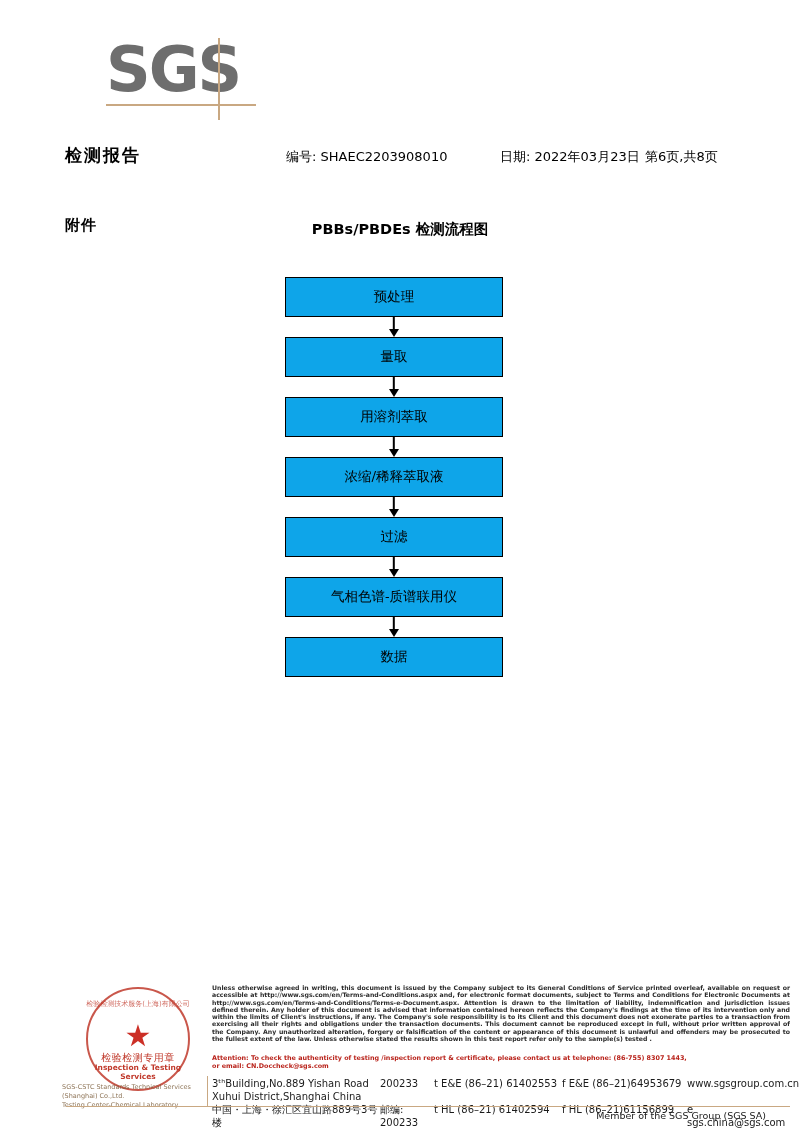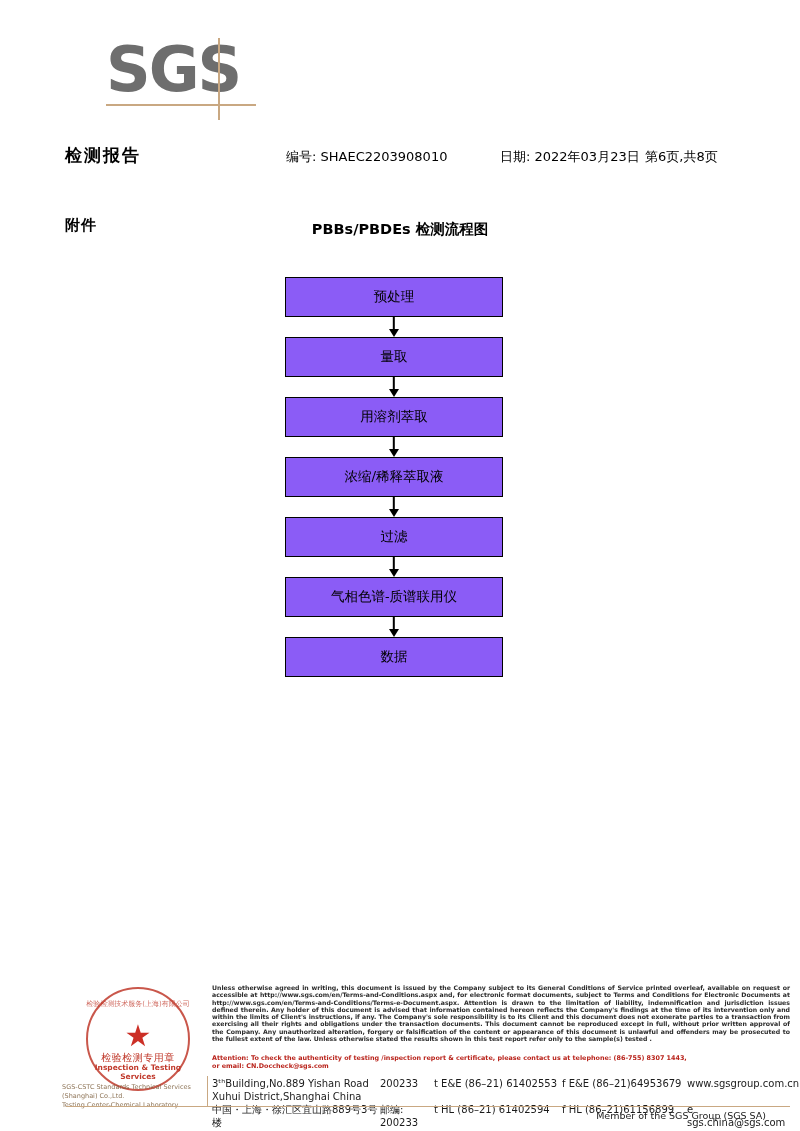--- a/index.html
+++ b/index.html
@@ -44,21 +44,21 @@
   .flow-title {
     position:absolute; left:0; top:220px; width:800px;
     text-align:center;
     font-family:"DejaVu Sans", sans-serif;
     font-size:14.5px; font-weight:bold;
   }
   .flow { position:absolute; left:285px; top:277px; width:218px; }
   .flow-node {
     width:218px; height:40px;
     border:1.3px solid #000;
-    background:#8b5cf6;
+    background:#0ea5e9;
     display:flex; align-items:center; justify-content:center;
     font-family:"DejaVu Serif", serif;
     font-size:13.5px;
     color:#000;
   }
   .flow-arrow {
     width:218px; height:20px;
     position:relative;
   }
   .flow-arrow::before {

